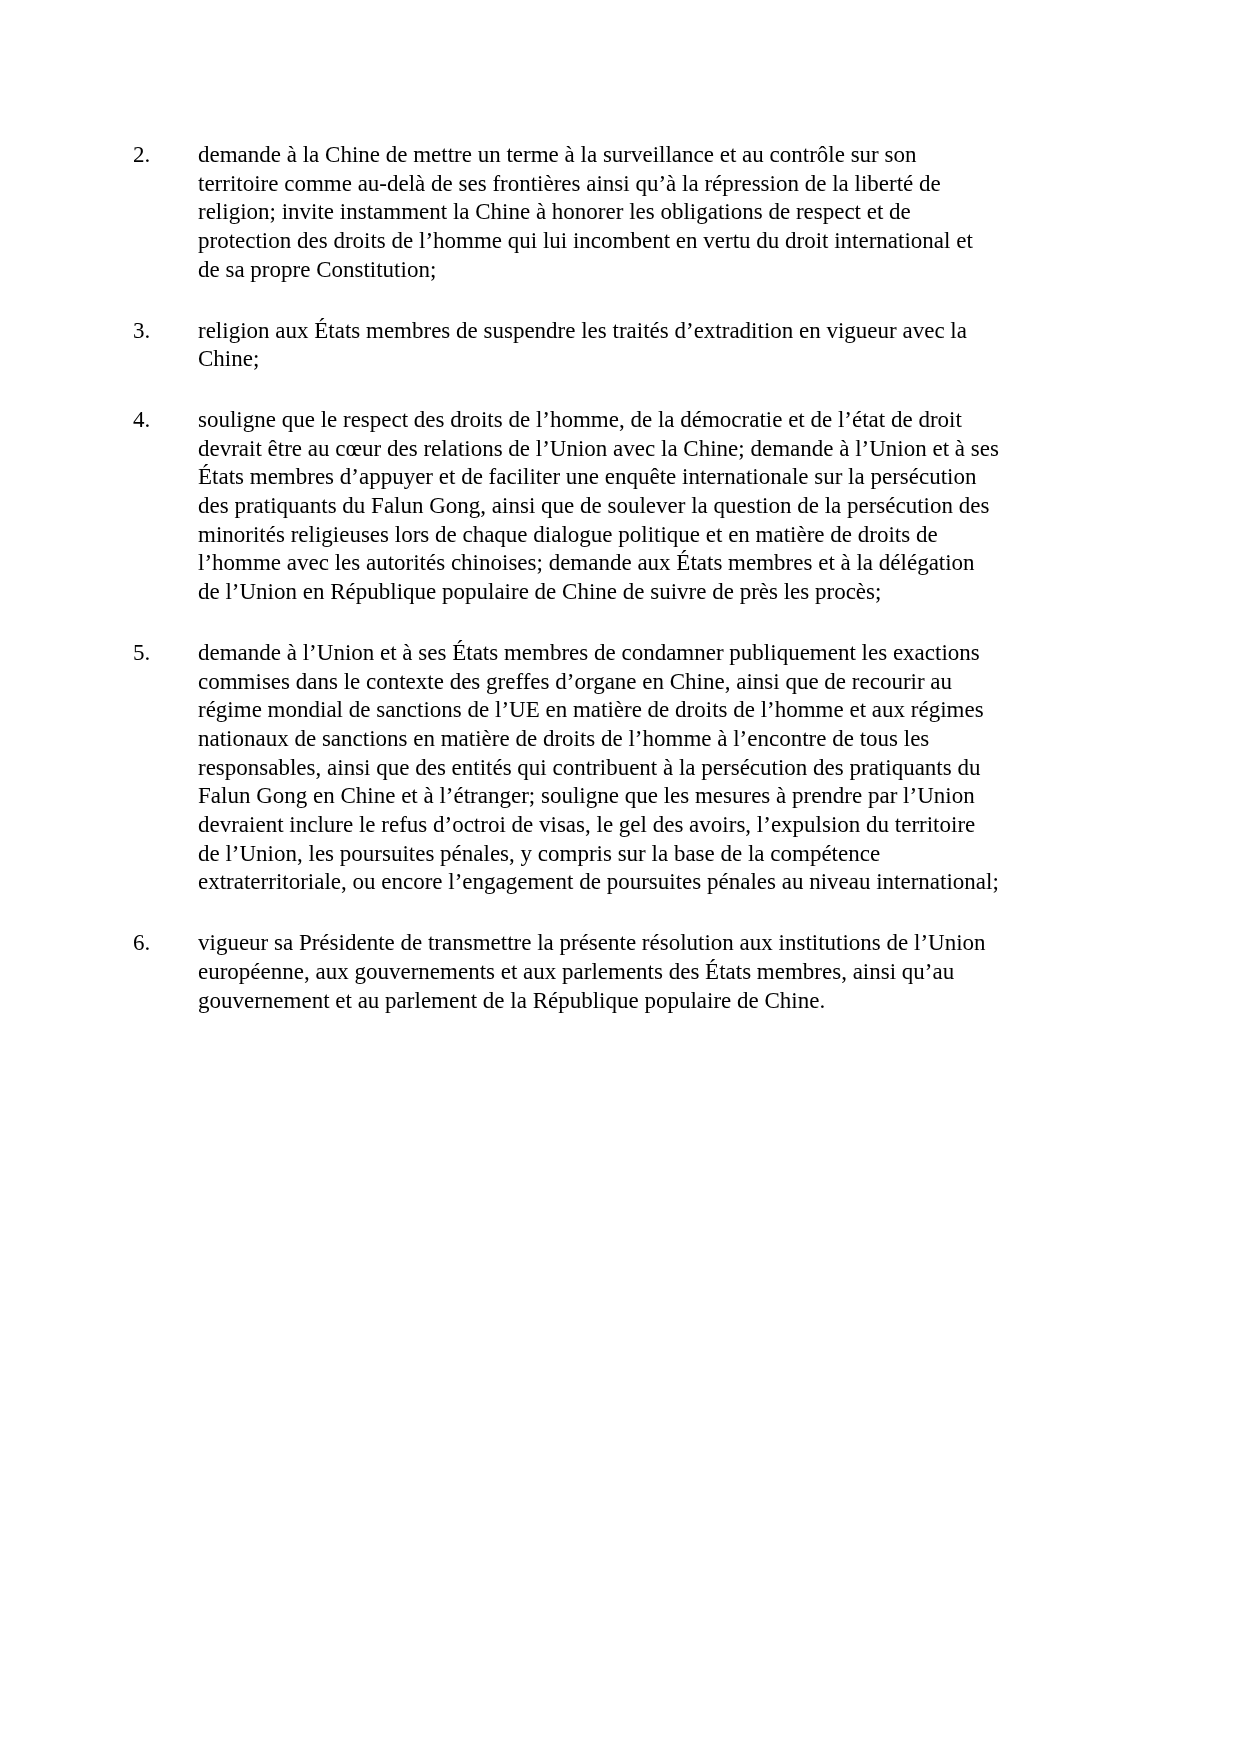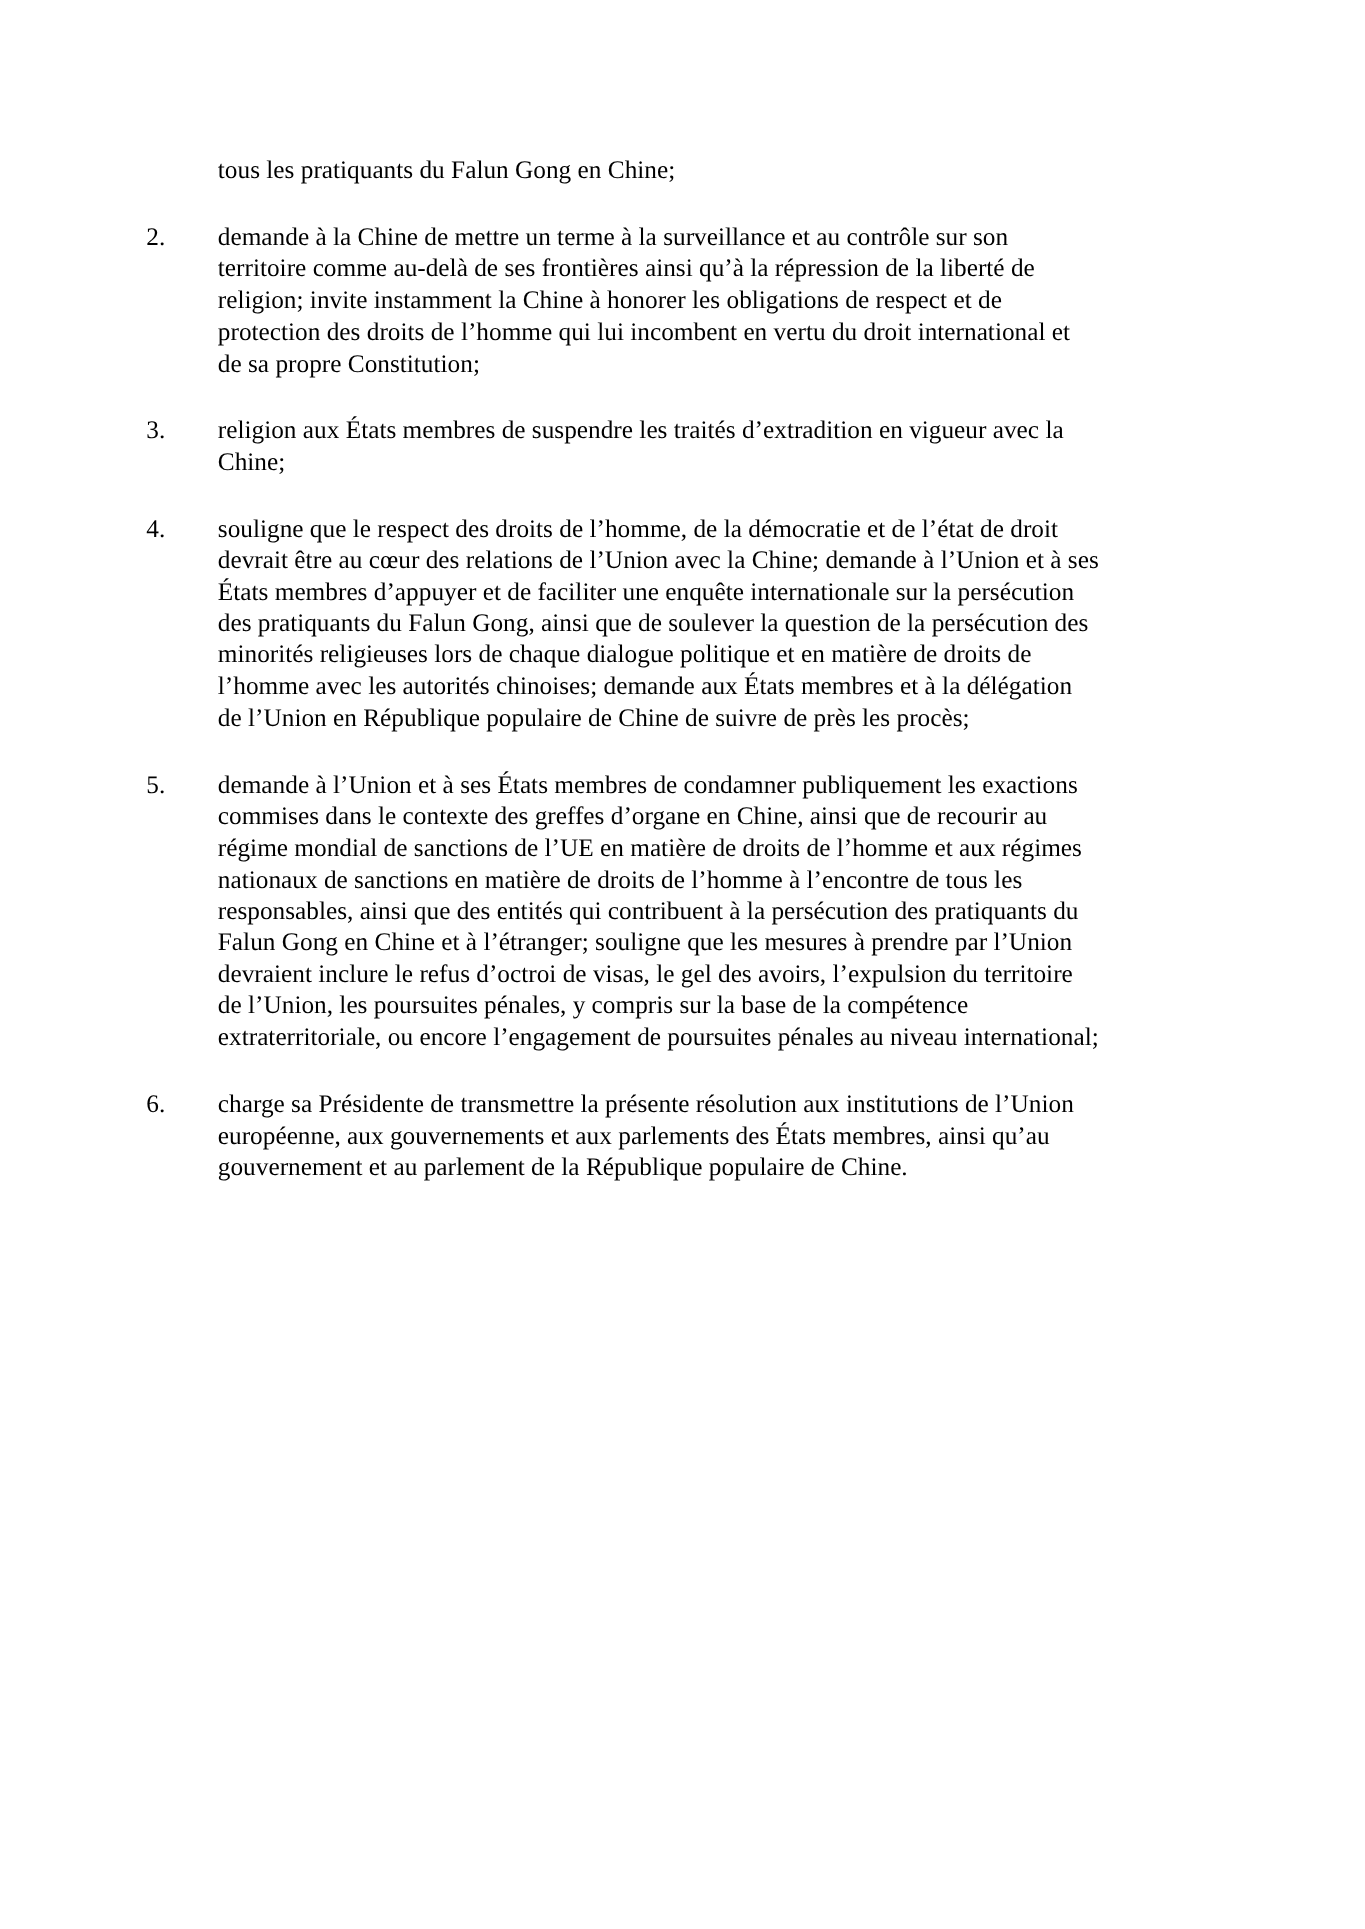--- a/index.html
+++ b/index.html
@@ -48,24 +48,20 @@
     max-width: 945px;
     white-space: pre-line;
   }
 </style>
 </head>
 <body>
 
 <div class="page">
   <div class="content">
 
-    <div class="para">
-      <div class="num"></div>
-      <div class="text">tous les pratiquants du Falun Gong en Chine;</div>
-    </div>
 
     <div class="para">
       <div class="num">2.</div>
       <div class="text">demande à la Chine de mettre un terme à la surveillance et au contrôle sur son
 territoire comme au-delà de ses frontières ainsi qu’à la répression de la liberté de
 religion; invite instamment la Chine à honorer les obligations de respect et de
 protection des droits de l’homme qui lui incombent en vertu du droit international et
 de sa propre Constitution;</div>
     </div>
 
@@ -94,19 +90,19 @@
 nationaux de sanctions en matière de droits de l’homme à l’encontre de tous les
 responsables, ainsi que des entités qui contribuent à la persécution des pratiquants du
 Falun Gong en Chine et à l’étranger; souligne que les mesures à prendre par l’Union
 devraient inclure le refus d’octroi de visas, le gel des avoirs, l’expulsion du territoire
 de l’Union, les poursuites pénales, y compris sur la base de la compétence
 extraterritoriale, ou encore l’engagement de poursuites pénales au niveau international;</div>
     </div>
 
     <div class="para">
       <div class="num">6.</div>
-      <div class="text">charge sa Présidente de transmettre la présente résolution aux institutions de l’Union
+      <div class="text">vigueur sa Présidente de transmettre la présente résolution aux institutions de l’Union
 européenne, aux gouvernements et aux parlements des États membres, ainsi qu’au
 gouvernement et au parlement de la République populaire de Chine.</div>
     </div>
 
   </div>
 </div>
 
 </body></html>

